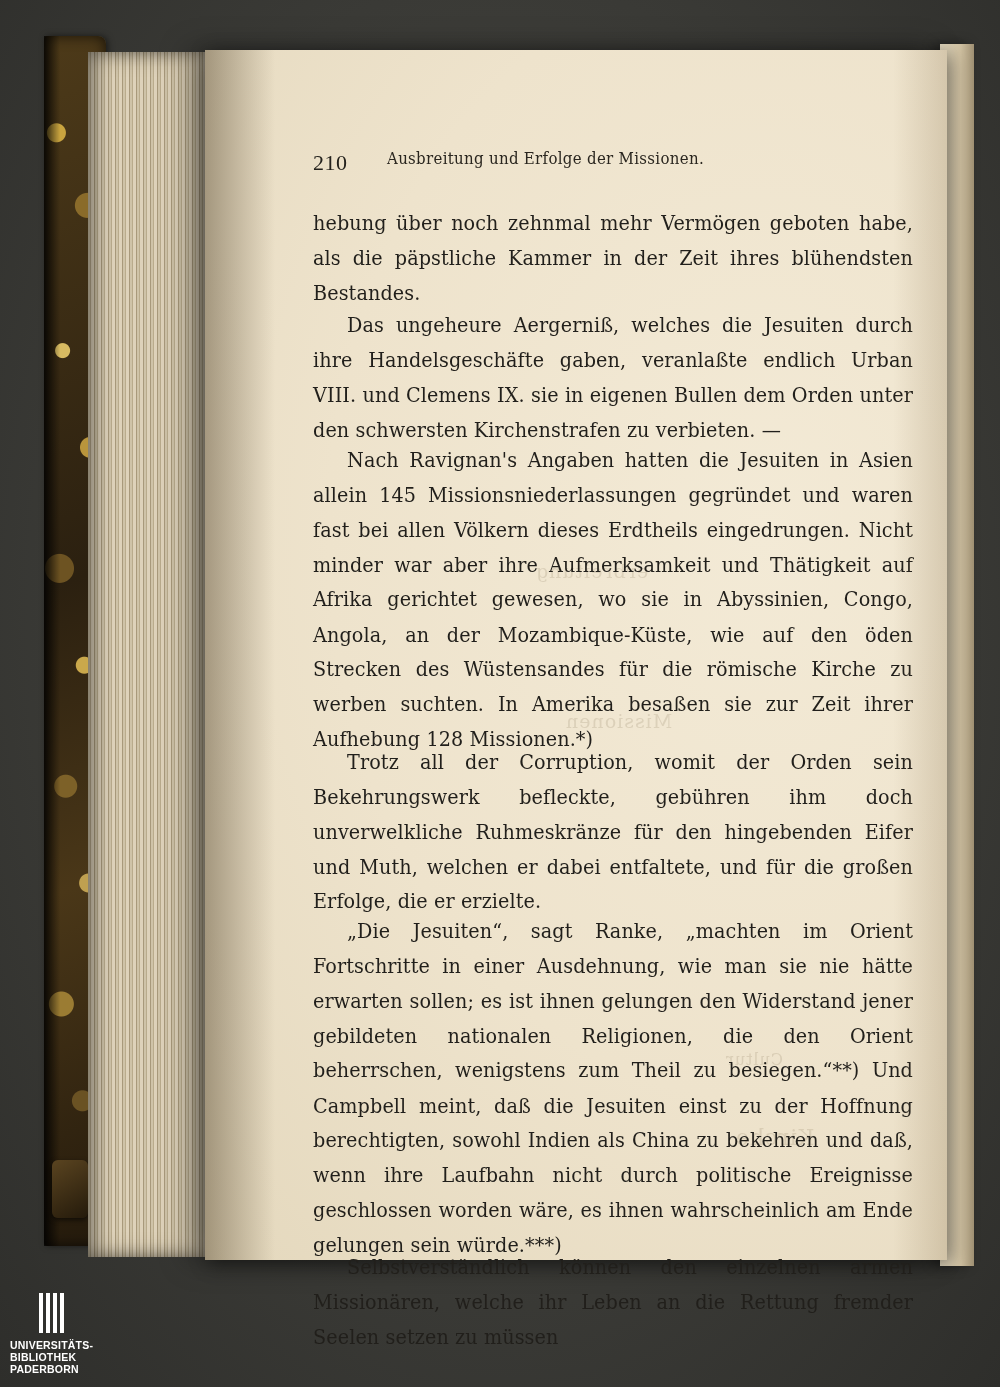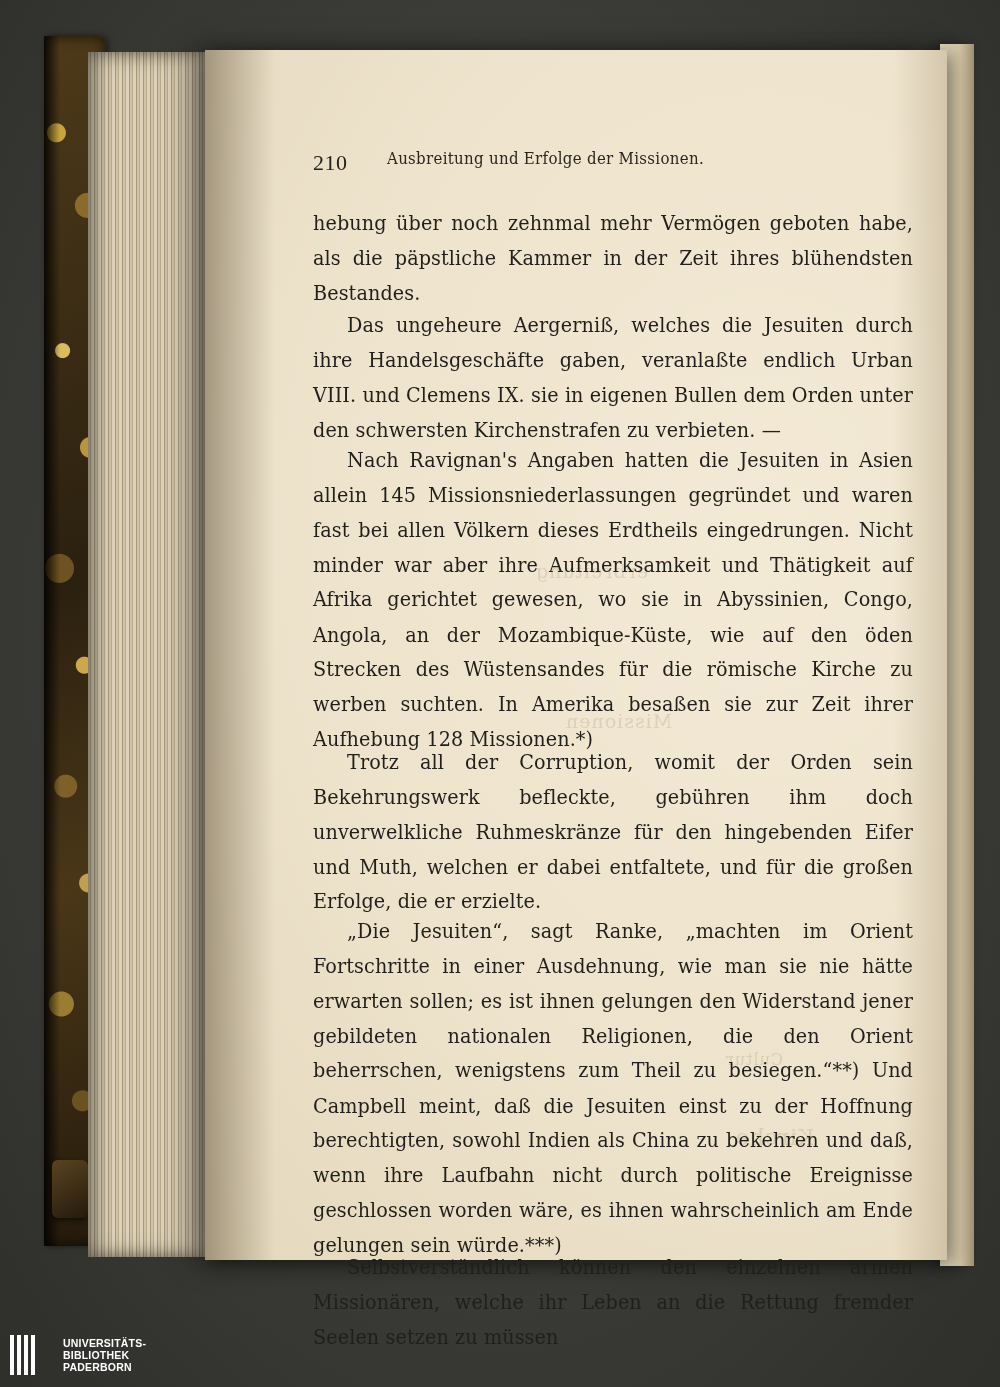--- a/index.html
+++ b/index.html
@@ -193,21 +193,22 @@
     pointer-events: none;
   }
 
   
   #watermark {
     position: absolute;
     left: 10px;
     bottom: 12px;
     display: flex;
     align-items: center;
-    gap: 28px;
+    gap: 6px;
+    flex-direction: column;
   }
   #wm-bars {
     display: flex;
     gap: 3px;
   }
   #wm-bars i {
     display: block;
     width: 4px;
     height: 40px;
     background: #ffffff;

